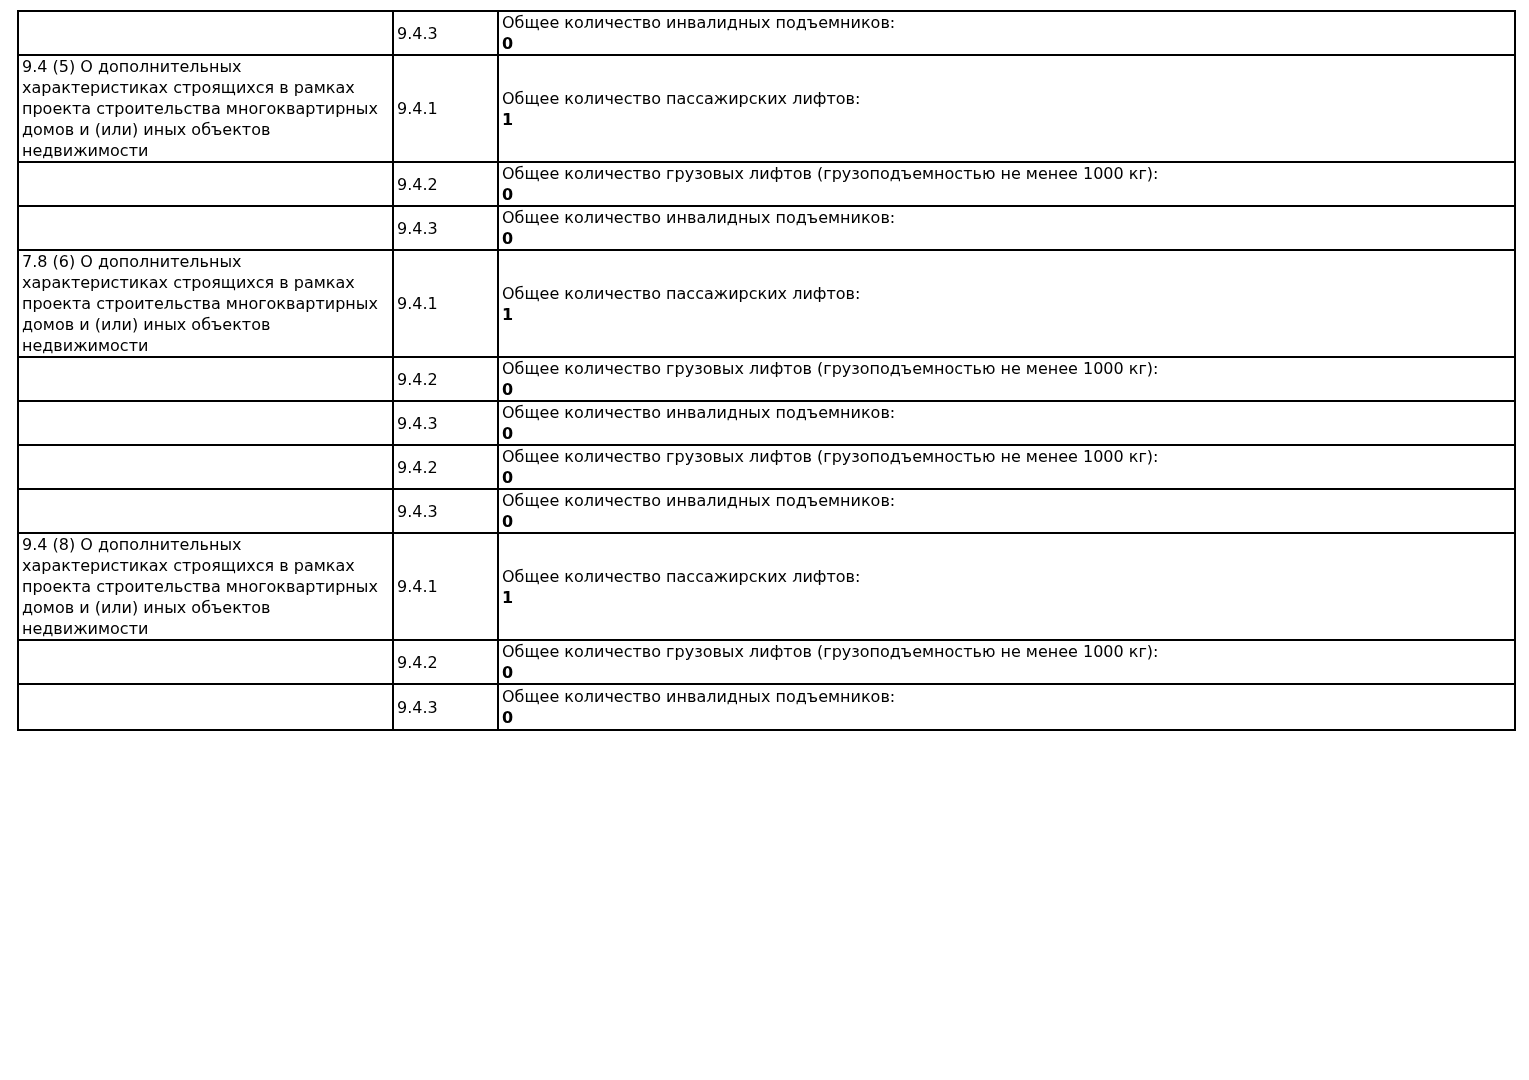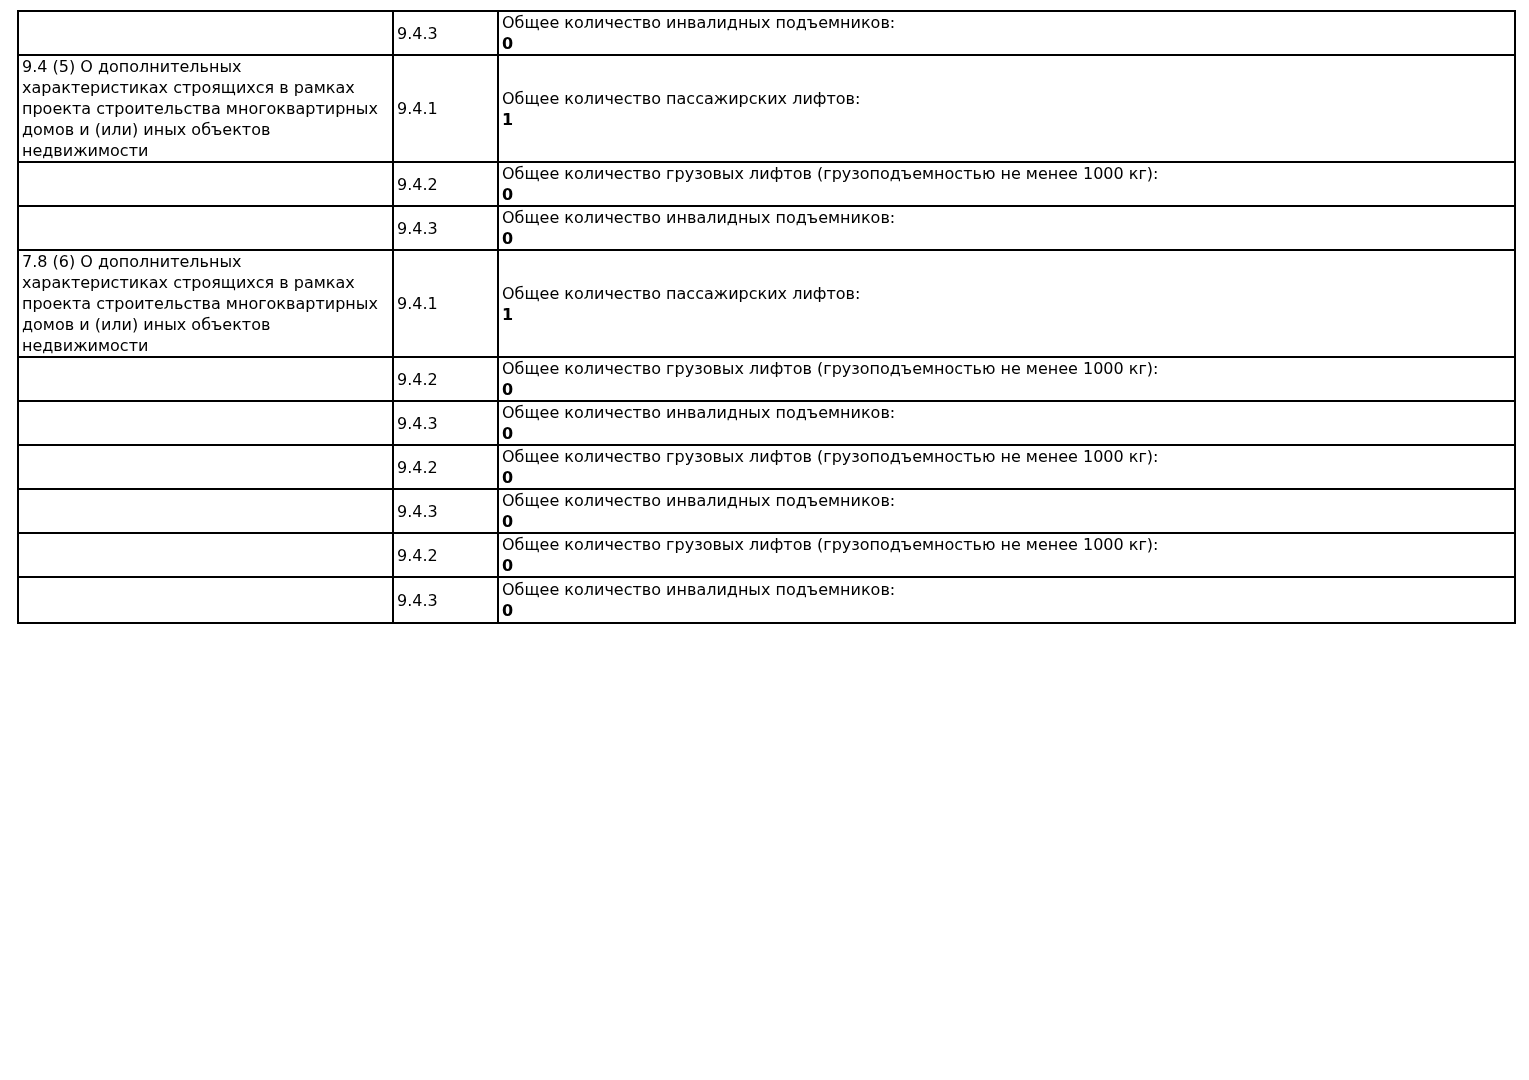--- a/index.html
+++ b/index.html
@@ -130,20 +130,32 @@
           </td>
         </tr>
         <tr class="row-short">
           <td class="section-cell"></td>
           <td class="code-cell">9.4.3</td>
           <td class="desc-cell">
             <div class="item-label">Общее количество инвалидных подъемников:</div>
             <div class="item-value">0</div>
           </td>
         </tr>
+        <tr class="row-tall">
+          <td class="section-cell">9.4 (8) О дополнительных
+характеристиках строящихся в рамках
+проекта строительства многоквартирных
+домов и (или) иных объектов
+недвижимости</td>
+          <td class="code-cell">9.4.1</td>
+          <td class="desc-cell">
+            <div class="item-label">Общее количество пассажирских лифтов:</div>
+            <div class="item-value">1</div>
+          </td>
+        </tr>
         <tr class="row-short">
           <td class="section-cell"></td>
           <td class="code-cell">9.4.2</td>
           <td class="desc-cell">
             <div class="item-label">Общее количество грузовых лифтов (грузоподъемностью не менее 1000 кг):</div>
             <div class="item-value">0</div>
           </td>
         </tr>
         <tr class="row-short">
           <td class="section-cell"></td>

